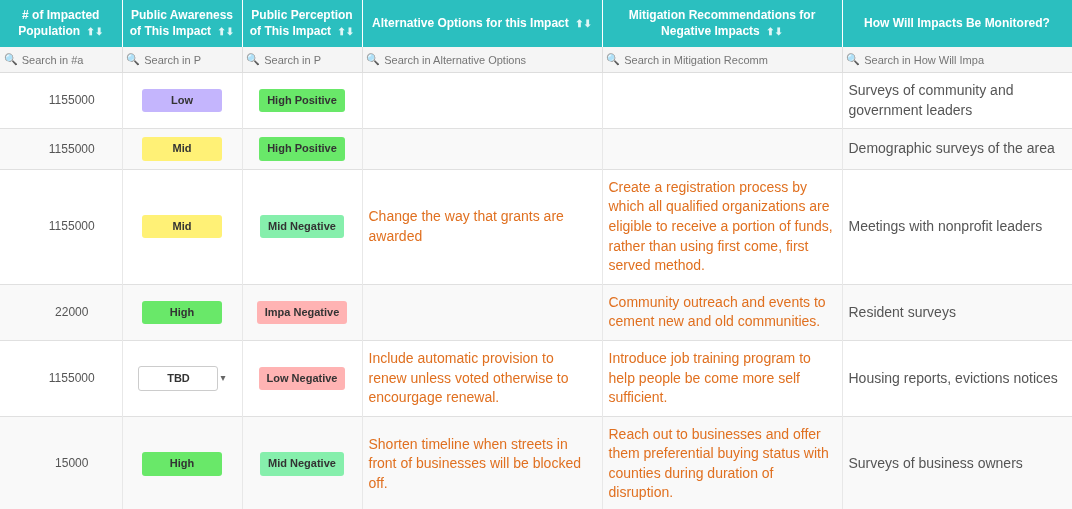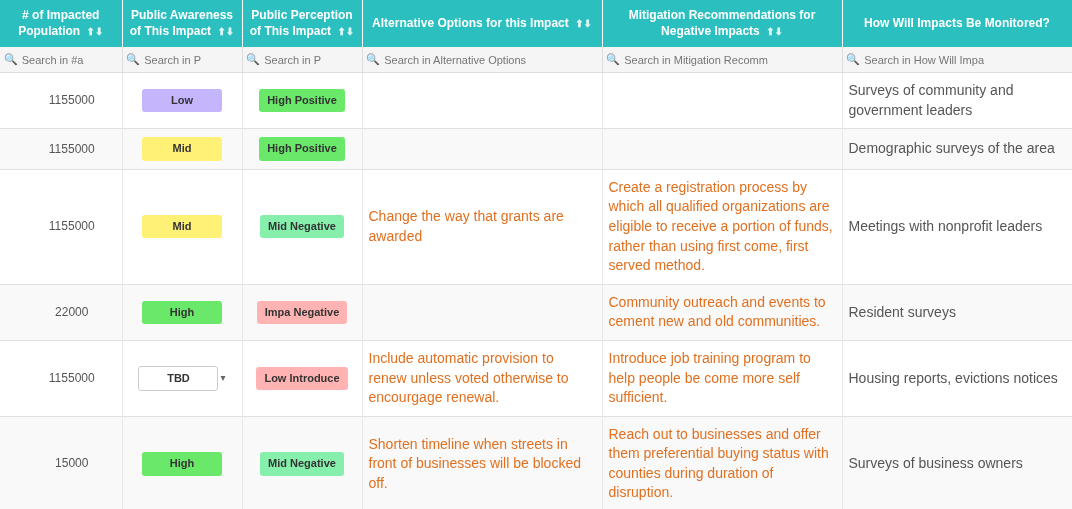--- a/index.html
+++ b/index.html
@@ -222,21 +222,21 @@
           <td class="mon-text">Resident surveys</td>
         </tr>
         <tr>
           <td class="col-impacted">1155000</td>
           <td style="text-align: center;">
             <div class="tbd-cell">
               <span class="badge badge-tbd">TBD</span>
               <span class="dropdown-arrow">▾</span>
             </div>
           </td>
-          <td style="text-align: center;"><span class="badge badge-low-neg">Low Introduce</span></td>
+          <td style="text-align: center;"><span class="badge badge-low-neg">Low Negative</span></td>
           <td class="alt-text">Include automatic provision to renew unless voted otherwise to encourgage renewal.</td>
           <td class="mit-text">Introduce job training program to help people be come more self sufficient.</td>
           <td class="mon-text">Housing reports, evictions notices</td>
         </tr>
         <tr>
           <td class="col-impacted">15000</td>
           <td style="text-align: center;"><span class="badge badge-high">High</span></td>
           <td style="text-align: center;"><span class="badge badge-mid-neg">Mid Negative</span></td>
           <td class="alt-text">Shorten timeline when streets in front of businesses will be blocked off.</td>
           <td class="mit-text">Reach out to businesses and offer them preferential buying status with counties during duration of disruption.</td>

